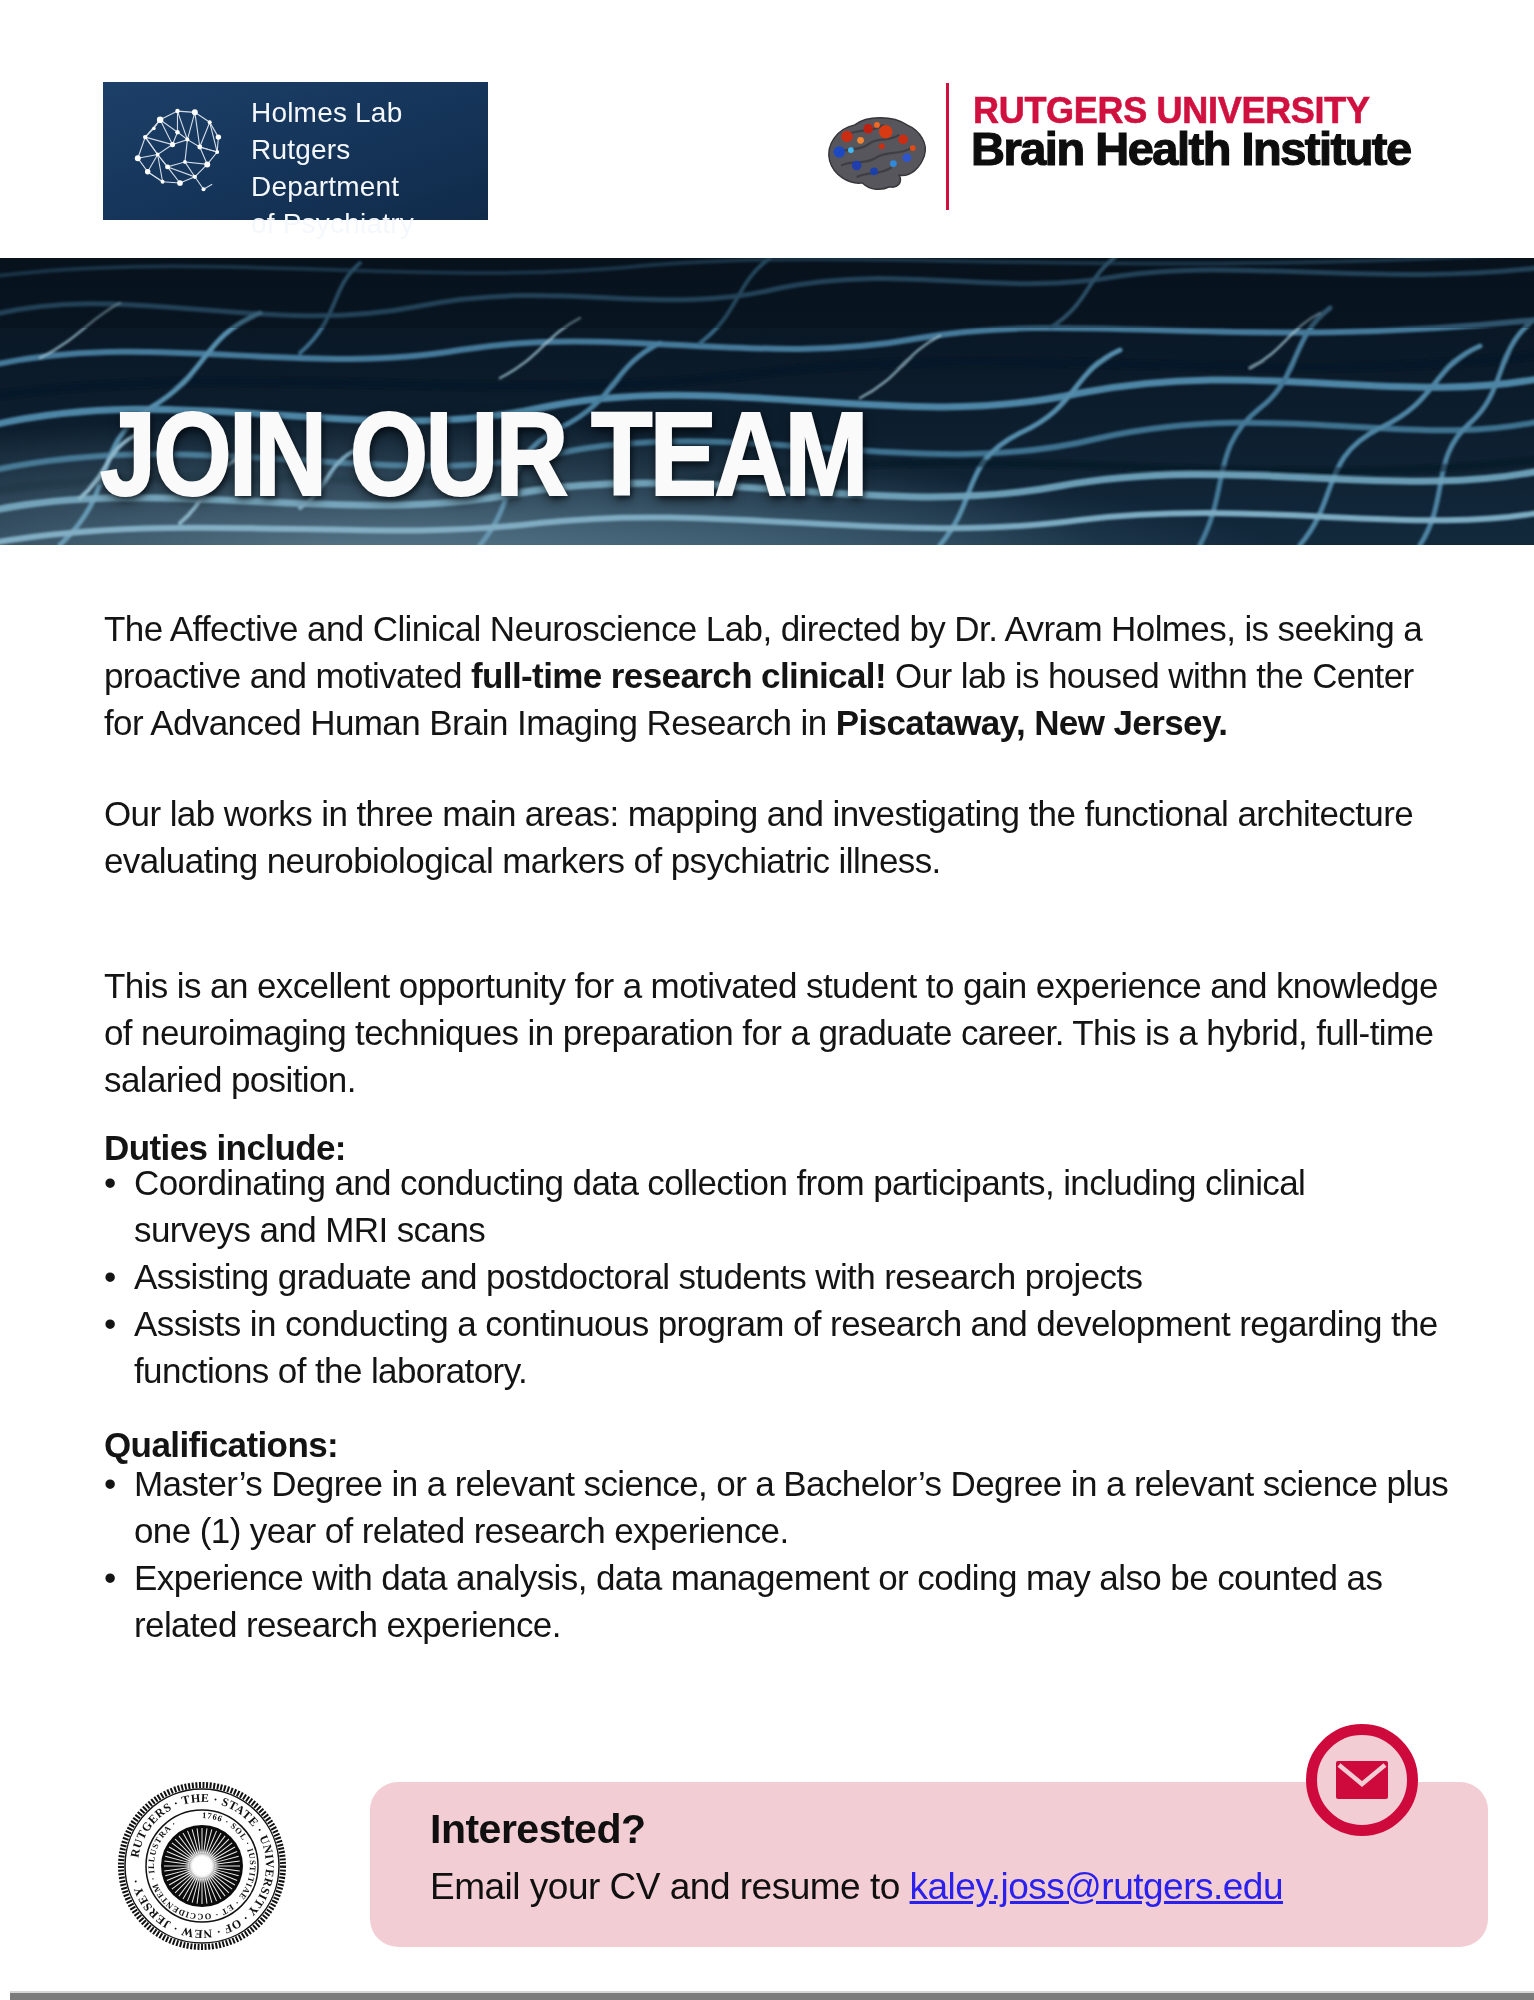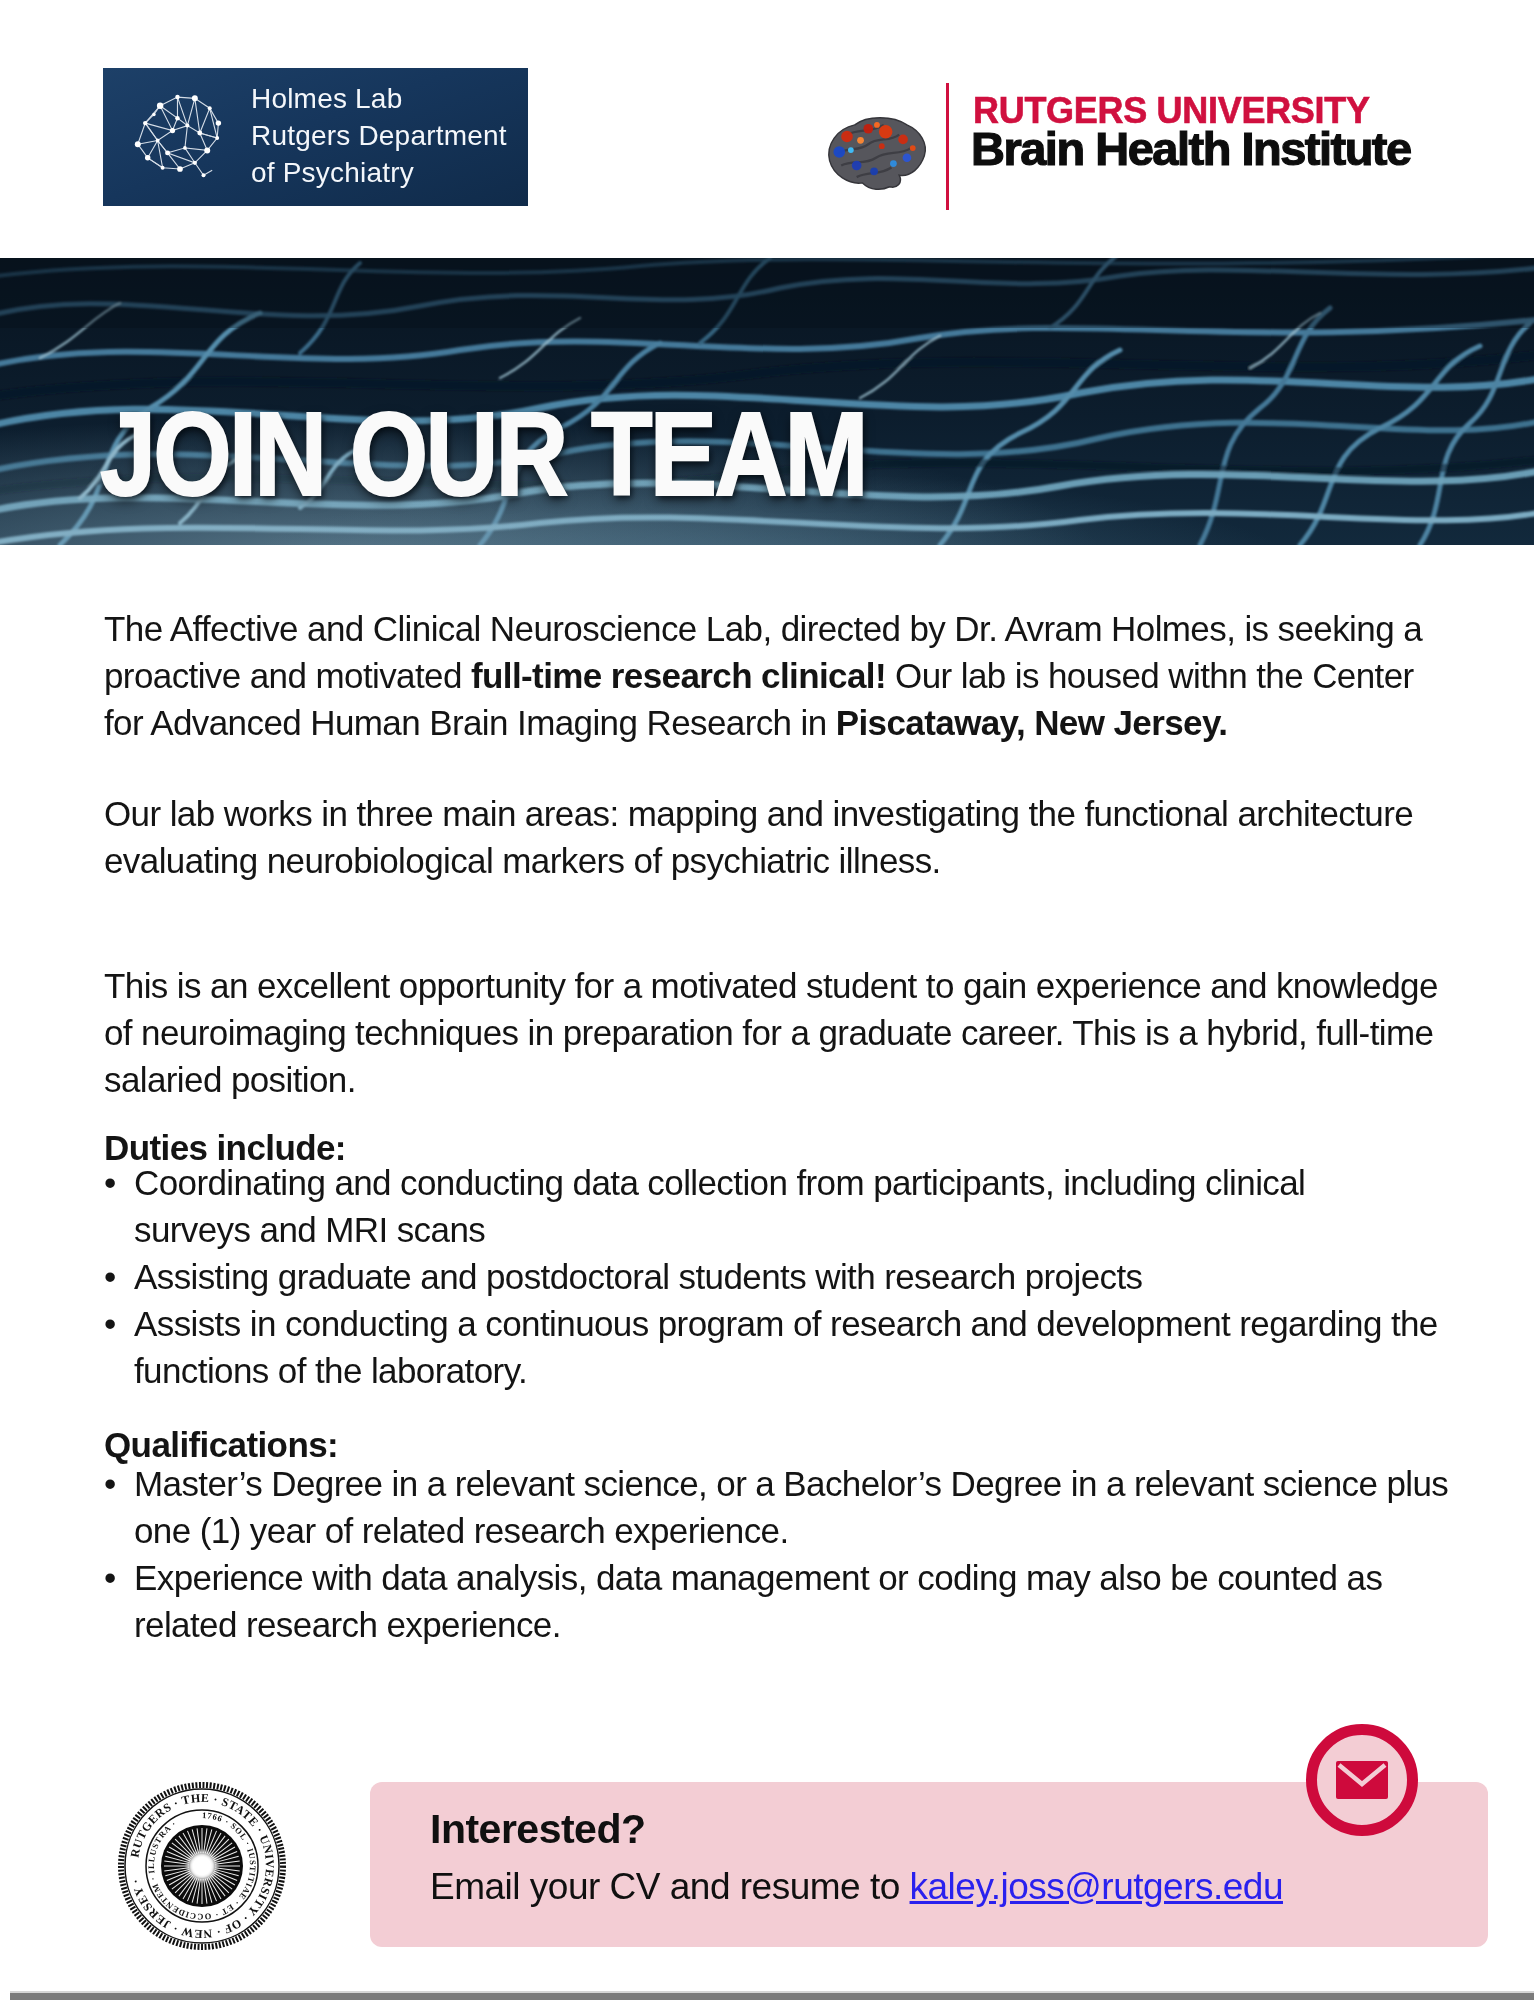--- a/index.html
+++ b/index.html
@@ -1,21 +1,21 @@
 <!DOCTYPE html>
 <html><head>
 <meta charset="utf-8">
 <style>
   html,body{margin:0;padding:0;background:#ffffff;}
   .page{position:relative;width:1534px;height:2000px;background:#ffffff;overflow:hidden;
         font-family:"Liberation Sans",sans-serif;color:#1a1a1a;}
 
   
-  .holmes-logo{position:absolute;left:103px;top:68px;width:385px;height:138px;
-    background:linear-gradient(160deg,#1d4068 0%,#16365c 45%,#102b4a 100%);display:flex;align-items:center;padding-left:40px;}
+  .holmes-logo{position:absolute;left:103px;top:82px;width:385px;height:138px;
+    background:linear-gradient(160deg,#1d4068 0%,#16365c 45%,#102b4a 100%);display:flex;align-items:center;}
   .holmes-brain{position:absolute;left:10px;top:8px;width:124px;height:124px;}
   .holmes-text{position:absolute;left:148px;top:12px;line-height:37px;font-size:28px;color:#f4f7fb;letter-spacing:.2px;}
   .bhi-brain{position:absolute;left:818px;top:106px;width:116px;height:90px;}
   .bhi-divider{position:absolute;left:946px;top:83px;width:3px;height:127px;background:#d0103f;}
   .bhi-university{position:absolute;left:973px;top:90px;font-size:36px;font-weight:bold;color:#d0103f;
     letter-spacing:-.3px;-webkit-text-stroke:.6px #d0103f;}
   .bhi-institute{position:absolute;left:971px;top:121px;font-size:47px;font-weight:bold;color:#0d0d0d;
     letter-spacing:-1.5px;-webkit-text-stroke:1.2px #0d0d0d;}
 
   
@@ -29,21 +29,21 @@
   .copy{position:absolute;left:104px;width:1360px;font-size:35px;line-height:47px;letter-spacing:-.6px;color:#141414;}
   .copy .line{white-space:nowrap;}
   b{font-weight:bold;}
   .sect-heading{font-weight:bold;}
   .bullet-row{display:flex;}
   .bullet-dot{width:30px;flex:0 0 30px;}
   .salary{position:absolute;left:104px;top:1668px;font-size:35px;letter-spacing:-.6px;}
 
   
   .seal{position:absolute;left:117px;top:1781px;width:170px;height:170px;}
-  .contact-card{position:absolute;left:370px;top:1782px;width:1118px;height:165px;background:#f3cdd4;border-radius:12px;}
+  .contact-card{position:absolute;left:370px;top:1782px;width:1118px;height:165px;background:#f3cdd4;border-radius:28px;}
   .contact-heading{position:absolute;left:60px;top:24px;font-size:41px;font-weight:bold;color:#101010;letter-spacing:-.5px;}
   .contact-line{position:absolute;left:60px;top:84px;font-size:37px;letter-spacing:-.5px;color:#101010;white-space:nowrap;}
   .email-link{color:#2a21ee;text-decoration:underline;cursor:pointer;}
   .mail-badge{position:absolute;left:1306px;top:1724px;width:112px;height:112px;border-radius:50%;
     border:11px solid #ce0a3c;background:#f3cdd4;box-sizing:border-box;display:flex;align-items:center;justify-content:center;z-index:5;}
   .bottom-bar{position:absolute;left:10px;top:1991px;width:1524px;height:9px;background:#7b7b7b;border-top:2px solid #d6d6d6;}
 </style>
 </head>
 <body>
 

